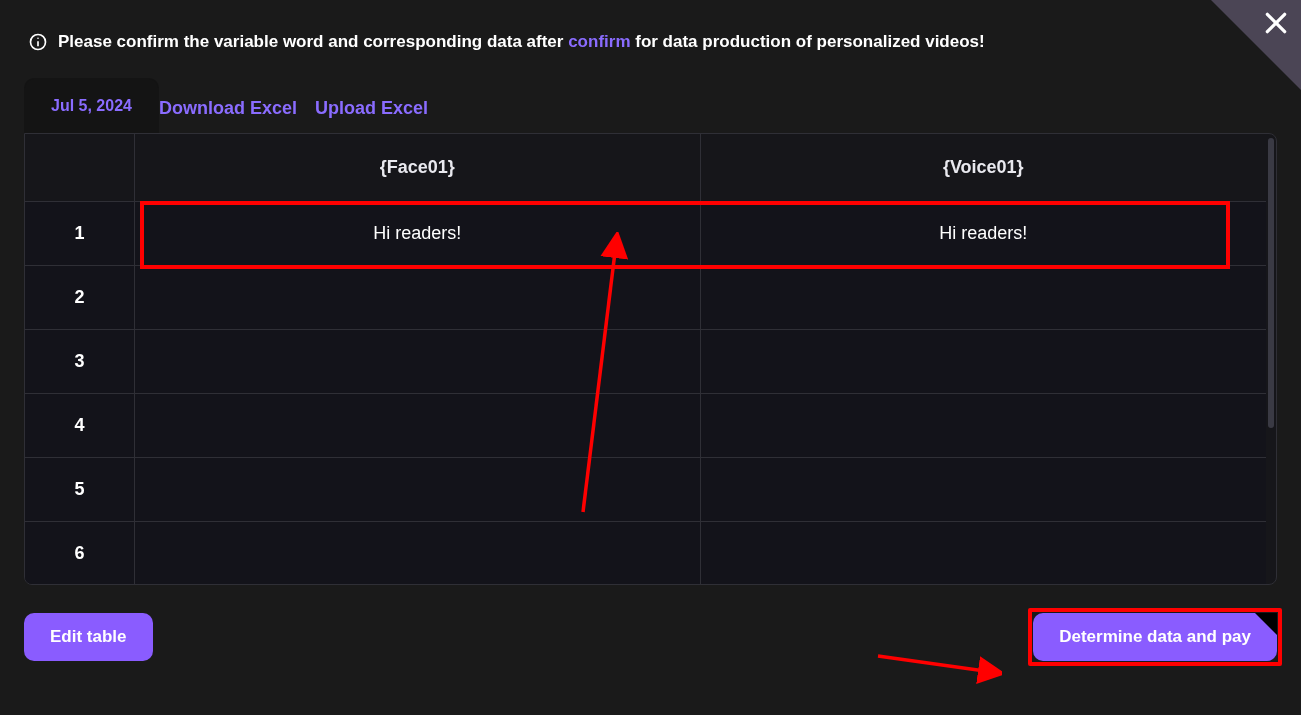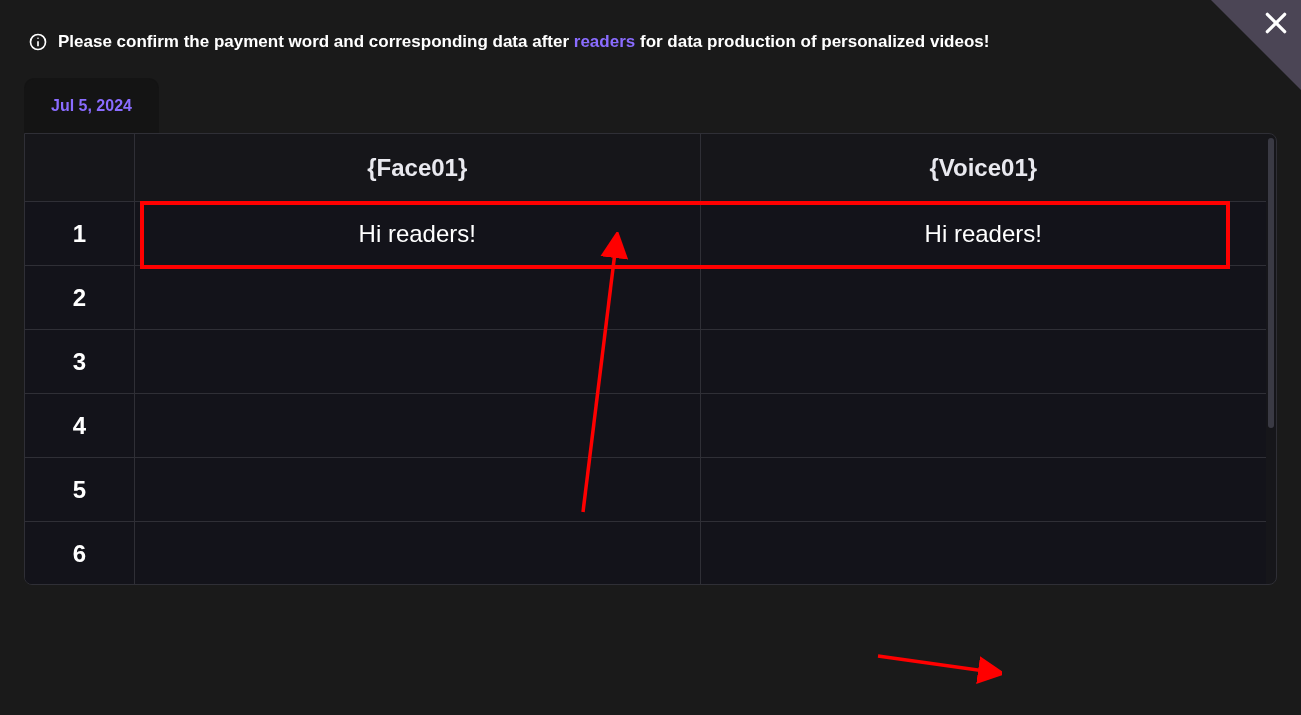--- a/index.html
+++ b/index.html
@@ -101,21 +101,21 @@
     display: grid;
     grid-template-columns: 110px 1fr 1fr;
     width: calc(100% - 10px);
   }
   .th, .td {
     border-bottom: 1px solid #2f2f36;
     border-right: 1px solid #2f2f36;
     display: flex;
     align-items: center;
     justify-content: center;
-    font-size: 24px;
+    font-size: 18px;
   }
   .th { height: 68px; font-weight: 600; color: #e9e9ef; background: #16161a;}
   .td { height: 64px; font-weight: 400; color: #ffffff; background: #13131a;}
   .row-num { font-weight: 700; }
   .td.last-col, .th.last-col { border-right: none; }
 
   
   .row-highlight-box {
     position: absolute;
     left: 115px;
@@ -228,28 +228,32 @@
 
   <div class="info-bar">
     <span class="info-icon">
       <svg viewBox="0 0 24 24" width="20" height="20" fill="none" stroke="#ffffff" stroke-width="2">
         <circle cx="12" cy="12" r="9"></circle>
         <line x1="12" y1="11" x2="12" y2="17"></line>
         <circle cx="12" cy="7.5" r="1" fill="#ffffff" stroke="none"></circle>
       </svg>
     </span>
     <span class="info-text">
-      <span>Please confirm the payment word and corresponding data after</span>
-      <span class="em">readers</span>
+      <span>Please confirm the variable word and corresponding data after</span>
+      <span class="em">confirm</span>
       <span>for data production of personalized videos!</span>
     </span>
   </div>
 
   <div class="toolbar">
     <div class="date-tab">Jul 5, 2024</div>
+    <div class="actions">
+      <span>Download Excel</span>
+      <span>Upload Excel</span>
+    </div>
   </div>
 
   <div class="table-wrap">
     <div class="tbl">
 
       <div class="th"></div>
       <div class="th">{Face01}</div>
       <div class="th last-col">{Voice01}</div>
 
       <div class="td row-num">1</div>
@@ -276,20 +280,30 @@
       <div class="td"></div>
       <div class="td last-col"></div>
     </div>
 
     <div class="row-highlight-box"></div>
 
     <div class="fake-scroll-track"></div>
     <div class="fake-scroll-thumb"></div>
   </div>
 
+  <div class="footer">
+    <button class="btn btn-edit">Edit table</button>
+    <span class="pay-wrap">
+      <button class="btn btn-pay">
+        <span>Determine data and pay</span>
+        <span class="pay-fold"></span>
+      </button>
+      <span class="pay-highlight"></span>
+    </span>
+  </div>
 
   <svg class="arrow-main" viewBox="0 0 80 290">
     <defs>
       <marker id="ah1" markerWidth="8" markerHeight="8" refX="4" refY="4" orient="auto">
         <path d="M0,0 L8,4 L0,8 Z" fill="#ff0000"></path>
       </marker>
     </defs>
     <line x1="25" y1="280" x2="58" y2="12" stroke="#ff0000" stroke-width="3.5" marker-end="url(#ah1)"></line>
   </svg>
 

